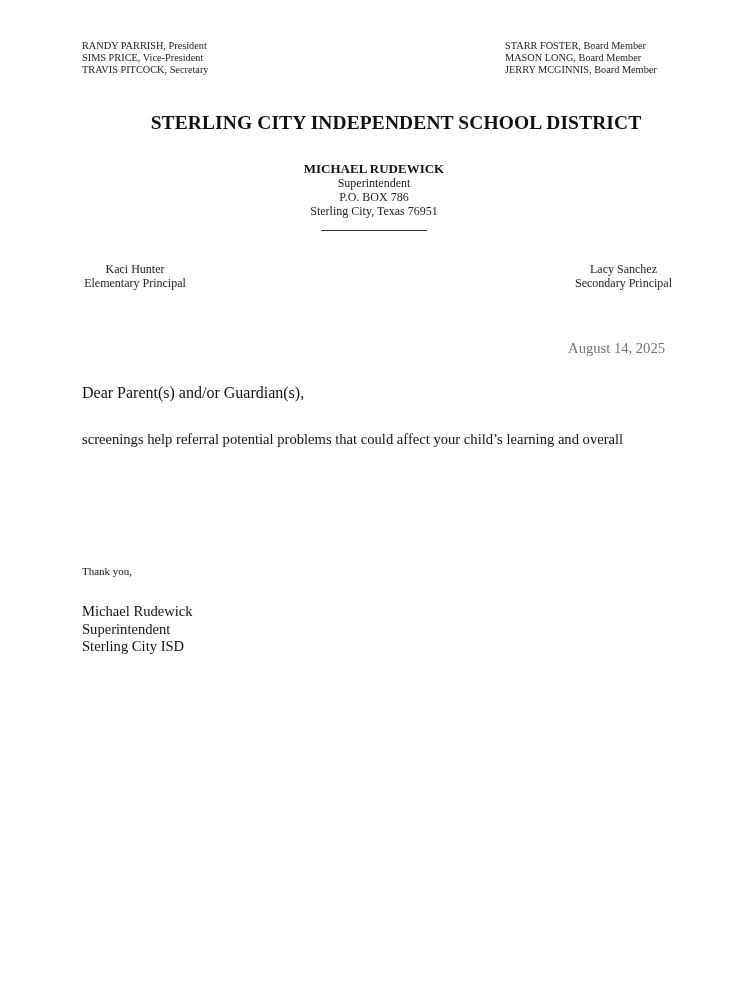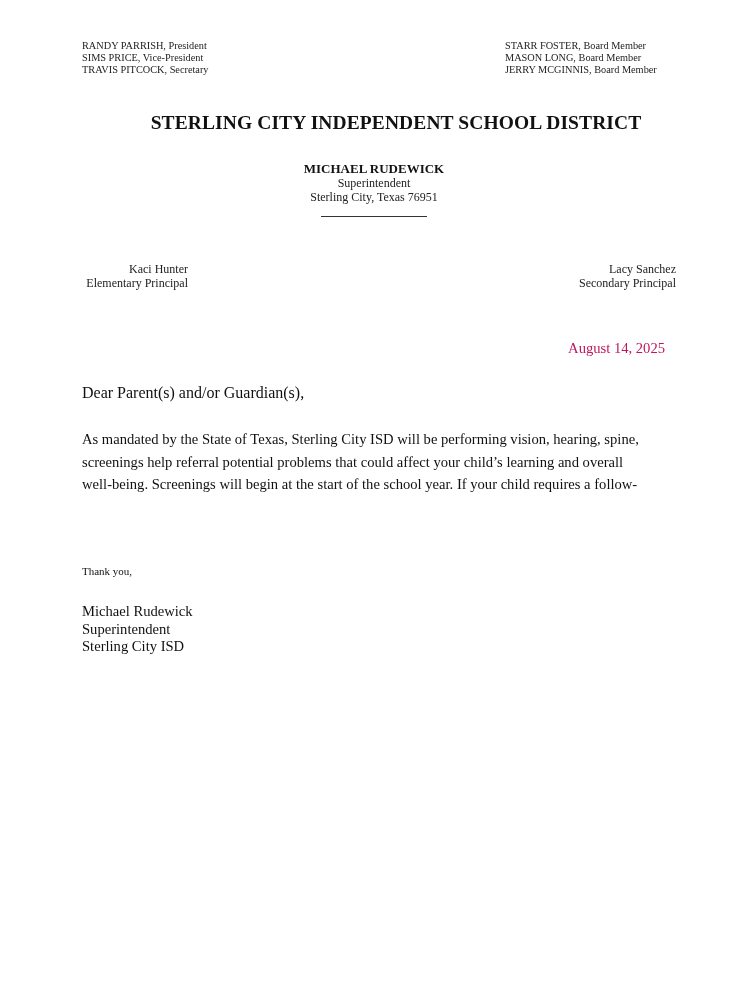--- a/index.html
+++ b/index.html
@@ -5,24 +5,24 @@
   html, body { margin: 0; padding: 0; background: #ffffff; }
   body { width: 750px; height: 981px; position: relative; overflow: hidden; color: #111; font-family: "Liberation Serif", serif; }
   .board { position: absolute; top: 40px; font-size: 10.3px; line-height: 12px; font-family: "Liberation Serif", serif; color: #222; }
   .board.left { left: 82px; }
   .board.right { left: 505px; }
   .board div { white-space: nowrap; }
   .district { position: absolute; top: 112px; left: 0; width: 792px; text-align: center; font-size: 19.5px; font-weight: bold; letter-spacing: 0.1px; color: #111; }
   .super { position: absolute; top: 162px; left: 0; width: 748px; text-align: center; font-size: 12px; line-height: 14px; color: #222; }
   .super .name { font-weight: bold; font-size: 13px; color: #111; }
   .rule { width: 106px; height: 0; border-top: 1px solid #333; margin: 12px auto 0; }
-  .principal { position: absolute; top: 262px; font-size: 12px; line-height: 14px; text-align: right; color: #222; }
+  .principal { position: absolute; top: 262px; font-size: 12px; line-height: 14px; text-align: center; color: #222; }
   .principal.left { left: 82px; width: 106px; }
   .principal.right { left: 571px; width: 105px; }
-  .date { position: absolute; top: 340px; right: 85px; font-size: 14.6px; color: #be185d; }
+  .date { position: absolute; top: 340px; right: 85px; font-size: 14.6px; color: #737373; }
   .salutation { position: absolute; top: 384px; left: 82px; font-size: 16px; }
   .para { position: absolute; top: 428px; left: 82px; width: 600px; font-size: 14.6px; line-height: 22.6px; }
   .para div { white-space: nowrap; }
   .closing { position: absolute; top: 565px; left: 82px; font-size: 11px; }
   .sig { position: absolute; top: 603px; left: 82px; font-size: 14.6px; line-height: 17.5px; }
 </style>
 </head>
 <body>
 
 <div class="board left">
@@ -35,42 +35,41 @@
   <div>STARR FOSTER, Board Member</div>
   <div>MASON LONG, Board Member</div>
   <div>JERRY MCGINNIS, Board Member</div>
 </div>
 
 <div class="district">STERLING CITY INDEPENDENT SCHOOL DISTRICT</div>
 
 <div class="super">
   <div class="name">MICHAEL RUDEWICK</div>
   <div>Superintendent</div>
+  <div>P.O. BOX 786</div>
   <div>Sterling City, Texas 76951</div>
   <div class="rule"></div>
 </div>
 
 <div class="principal left">
   <div>Kaci Hunter</div>
   <div>Elementary Principal</div>
 </div>
 
 <div class="principal right">
   <div>Lacy Sanchez</div>
   <div>Secondary Principal</div>
 </div>
 
 <div class="date">August 14, 2025</div>
 
 <div class="salutation">Dear Parent(s) and/or Guardian(s),</div>
 
 <div class="para">
-  <div>As mandated by the State of Texas, Sterling City ISD will be performing vision, hearing, spine,</div>
   <div>screenings help referral potential problems that could affect your child’s learning and overall</div>
-  <div>well-being.  Screenings will begin at the start of the school year.  If your child requires a follow-</div>
 </div>
 
 <div class="closing">Thank you,</div>
 
 <div class="sig">
   <div>Michael Rudewick</div>
   <div>Superintendent</div>
   <div>Sterling City ISD</div>
 </div>
 

